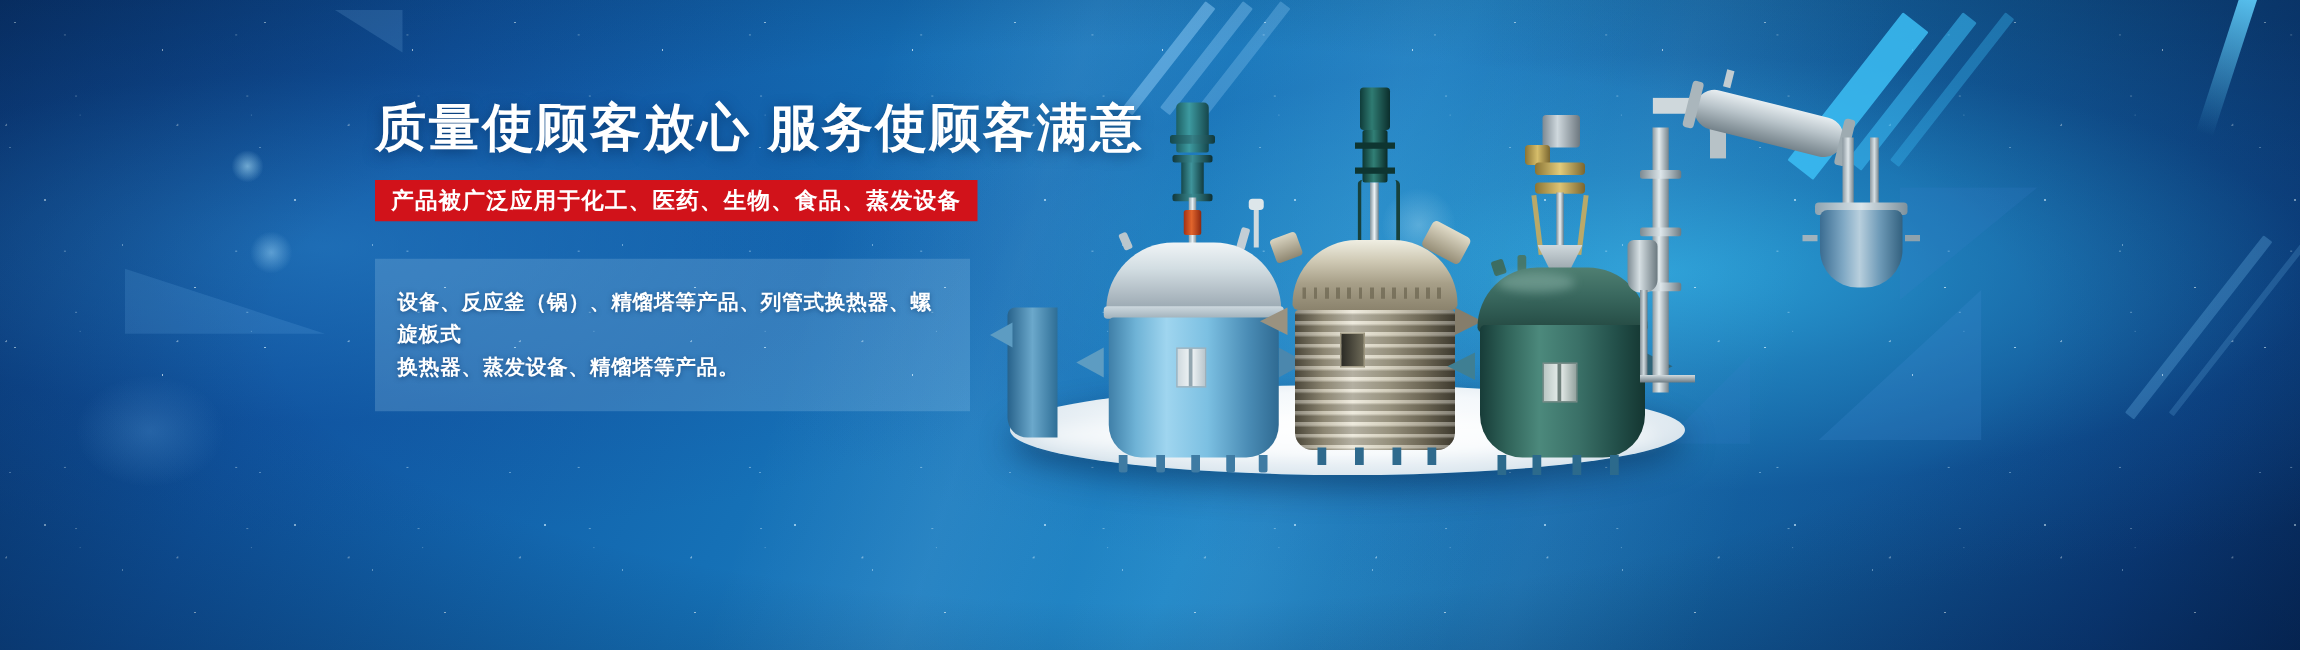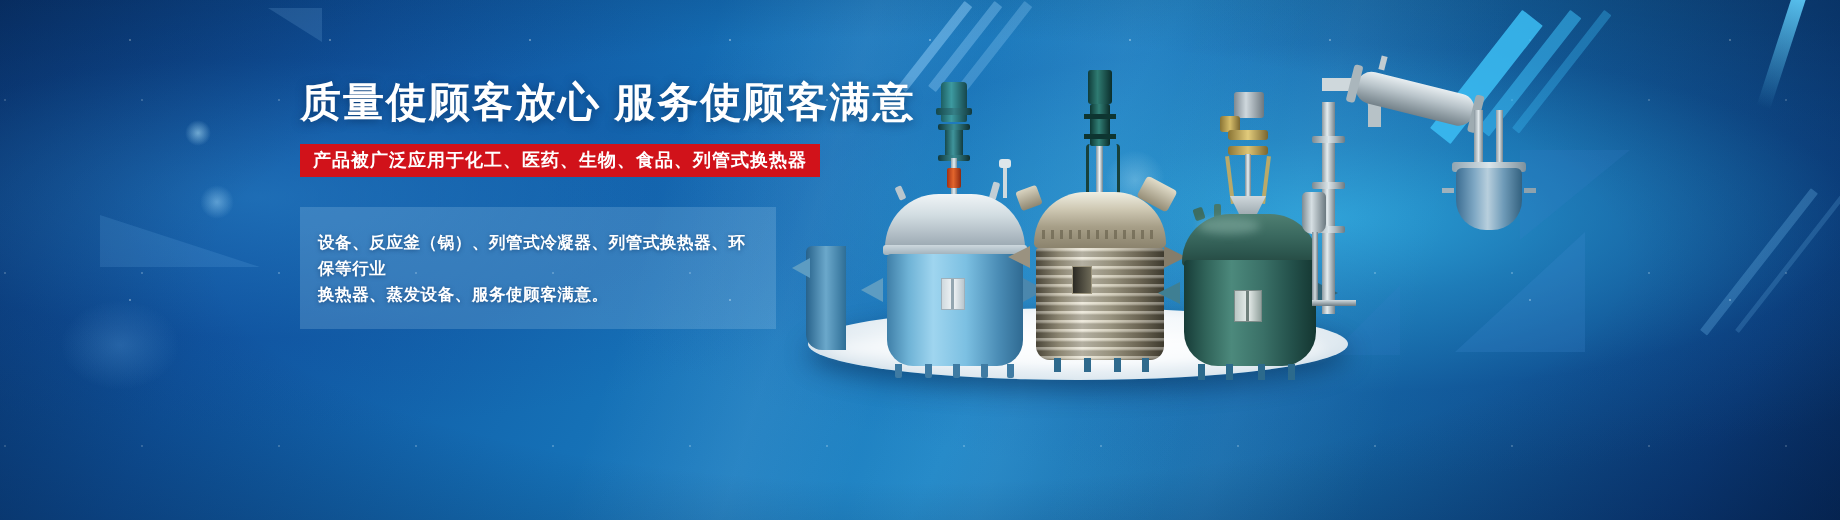--- a/index.html
+++ b/index.html
@@ -295,25 +295,25 @@
   <div class="ribbon rb4"></div>
   <div class="ribbon rb5"></div>
   <div class="ribbon rb6"></div>
   <div class="ribbon rb7"></div>
   <div class="ribbon rb8"></div>
   <div class="edge-streak"></div>
 
   <div class="copy">
     <div class="headline">质量使顾客放心  服务使顾客满意</div>
 
-    <div><span class="tagline">产品被广泛应用于化工、医药、生物、食品、列管式换热器</span></div>
+    <div><span class="tagline">产品被广泛应用于化工、医药、生物、食品、蒸发设备</span></div>
 
     <div class="blurb">
-      <p>设备、反应釜（锅）、列管式冷凝器、列管式换热器、环保等行业</p>
-      <p>换热器、蒸发设备、服务使顾客满意。</p>
+      <p>设备、反应釜（锅）、精馏塔等产品、列管式换热器、螺旋板式</p>
+      <p>换热器、蒸发设备、精馏塔等产品。</p>
     </div>
   </div>
 
   <div class="scene">
 
     <div class="platform"></div>
 
     <div class="stub-tank">
         <span class="e"></span>
       </div>

